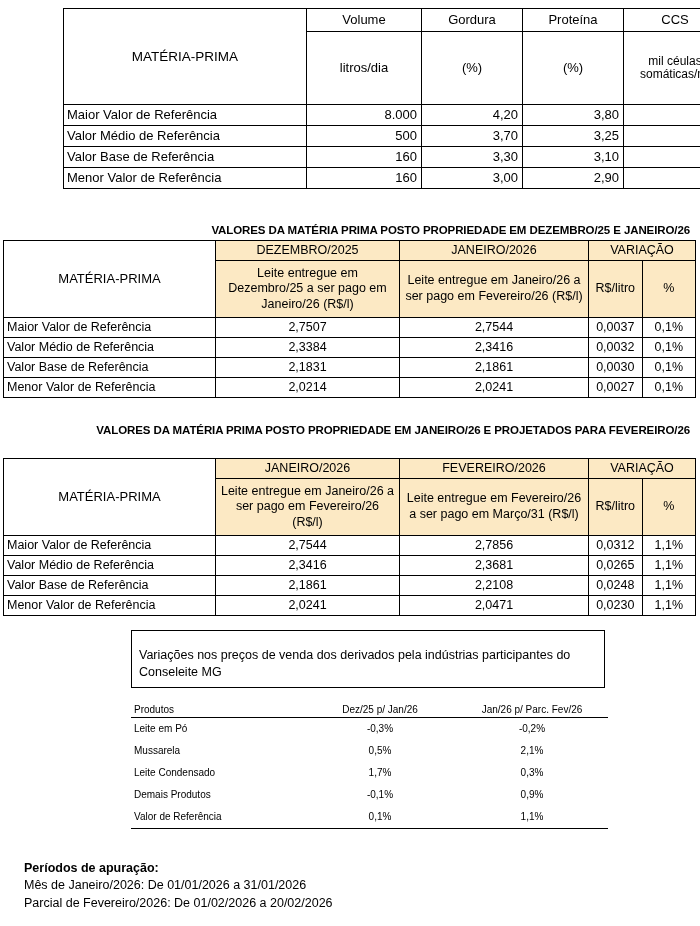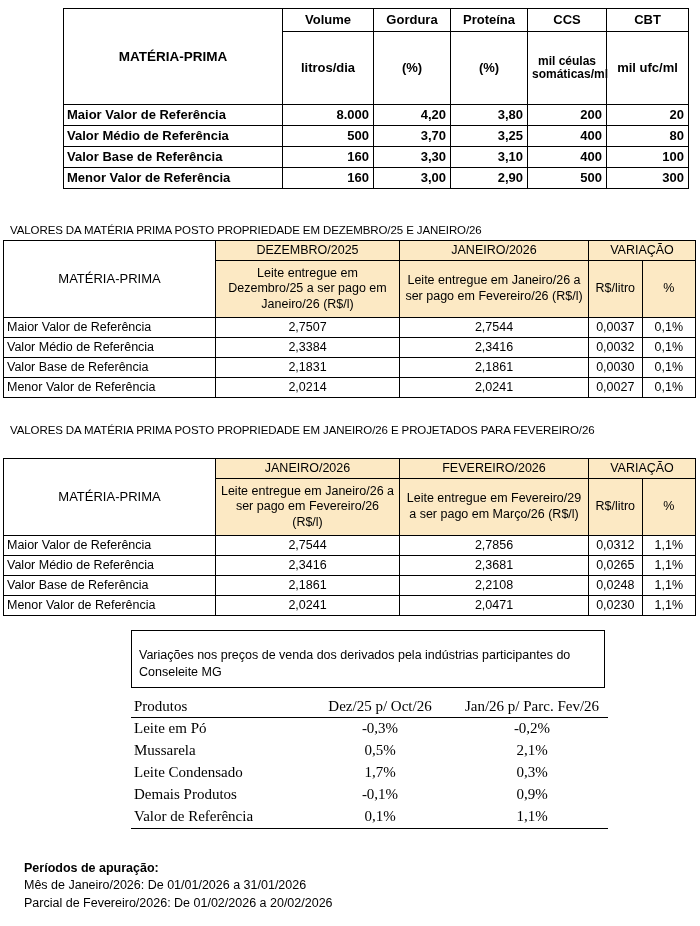--- a/index.html
+++ b/index.html
@@ -24,22 +24,22 @@
     width: 573px;
   }
   table.t1 {
     border-collapse: collapse;
     width: 573px;
     table-layout: fixed;
     font-size: 13px;
   }
   table.t1 td, table.t1 th {
     border: 1px solid #000000;
-    padding: 0 4px;
-    font-weight: bold;
+    padding: 0 16px;
+    font-weight: normal;
     line-height: 1.18;
   }
   .t1 .c-label    { width: 210px; text-align: center; }
   .t1 .c-volume   { width: 82px;  text-align: center; }
   .t1 .c-gordura  { width: 68px;  text-align: center; }
   .t1 .c-proteina { width: 68px;  text-align: center; }
   .t1 .c-ccs      { width: 70px;  text-align: center; }
   .t1 .c-cbt      { width: 73px;  text-align: center; }
   .t1 .hdr-top td { height: 22px; text-align: center; vertical-align: middle; }
   .t1 .hdr-unit td { height: 72px; text-align: center; vertical-align: middle; }
@@ -50,23 +50,24 @@
   }
   .t1 tbody td { height: 20px; vertical-align: middle; }
   .t1 tbody td.rowlabel { text-align: left; padding-left: 3px; }
   .t1 tbody td.num { text-align: right; padding-right: 4px; }
   .t1 .ccs-unit { font-size: 12px; line-height: 1.1; }
 
   
   .sect-title {
     position: absolute;
     font-size: 11.5px;
-    font-weight: normal;
+    font-weight: bold;
     letter-spacing: -0.1px;
     line-height: 1.45;
+    text-align: right;
   }
   #title2 { left: 10px; top: 222px; width: 680px; }
   #title3 { left: 10px; top: 422px; width: 680px; }
 
   
   .tv-wrap { position: absolute; left: 3px; width: 693px; }
   #t2-wrap { top: 240px; }
   #t3-wrap { top: 458px; }
 
   table.tv {
@@ -114,23 +115,22 @@
     box-sizing: border-box;
     width: 474px;
     padding: 16px 7px 6px 7px;
     font-size: 12.5px;
     line-height: 1.35;
   }
   table.t4 {
     border-collapse: collapse;
     width: 474px;
     table-layout: fixed;
-    font-size: 15px;
+    font-size: 10px;
     margin-top: 6px;
-    font-family: Liberation Serif, serif;
   }
   table.t4 td, table.t4 th {
     font-weight: normal;
     padding: 0;
     border: none;
   }
   .t4 .p-name { width: 170px; text-align: left; padding-left: 3px; }
   .t4 .p-v1   { width: 152px; text-align: center; }
   .t4 .p-v2   { width: 152px; text-align: center; }
   .t4 thead td { height: 21px; vertical-align: bottom; padding-bottom: 2px; }
@@ -264,21 +264,21 @@
   <table class="tv">
     <tbody>
         <tr class="hdr-month">
       <td class="cv-label matprima-v" rowspan="2">MATÉRIA-PRIMA</td>
       <td class="cv-m1 beige">JANEIRO/2026</td>
       <td class="cv-m2 beige">FEVEREIRO/2026</td>
       <td class="beige" colspan="2">VARIAÇÃO</td>
     </tr>
     <tr class="hdr-desc">
       <td class="beige">Leite entregue em Janeiro/26 a ser pago em Fevereiro/26 (R$/l)</td>
-      <td class="beige">Leite entregue em Fevereiro/29 a ser pago em Março/26 (R$/l)</td>
+      <td class="beige">Leite entregue em Fevereiro/26 a ser pago em Março/31 (R$/l)</td>
       <td class="cv-rs beige">R$/litro</td>
       <td class="cv-pc beige">%</td>
     </tr>
     </tbody>
       <tbody>
       <tr>
         <td class="rowlabel">Maior Valor de Referência</td>
         <td class="val">2,7544</td>
         <td class="val">2,7856</td>
         <td class="val">0,0312</td>
@@ -308,21 +308,21 @@
     </tbody>
   </table>
 </div>
 
 <div id="t4-wrap">
   <div class="note-box">Variações nos preços de venda dos derivados pela indústrias participantes do Conseleite MG</div>
   <table class="t4">
     <thead>
       <tr>
         <td class="p-name">Produtos</td>
-        <td class="p-v1">Dez/25 p/ Oct/26</td>
+        <td class="p-v1">Dez/25 p/ Jan/26</td>
         <td class="p-v2">Jan/26 p/ Parc. Fev/26</td>
       </tr>
     </thead>
     <tbody>
       <tr>
         <td class="p-name">Leite em Pó</td>
         <td class="p-v1">-0,3%</td>
         <td class="p-v2">-0,2%</td>
       </tr>
       <tr>

